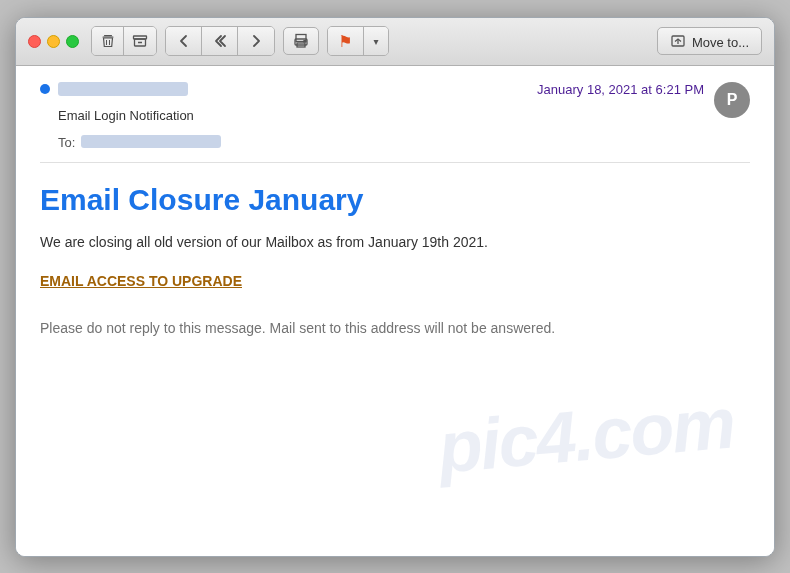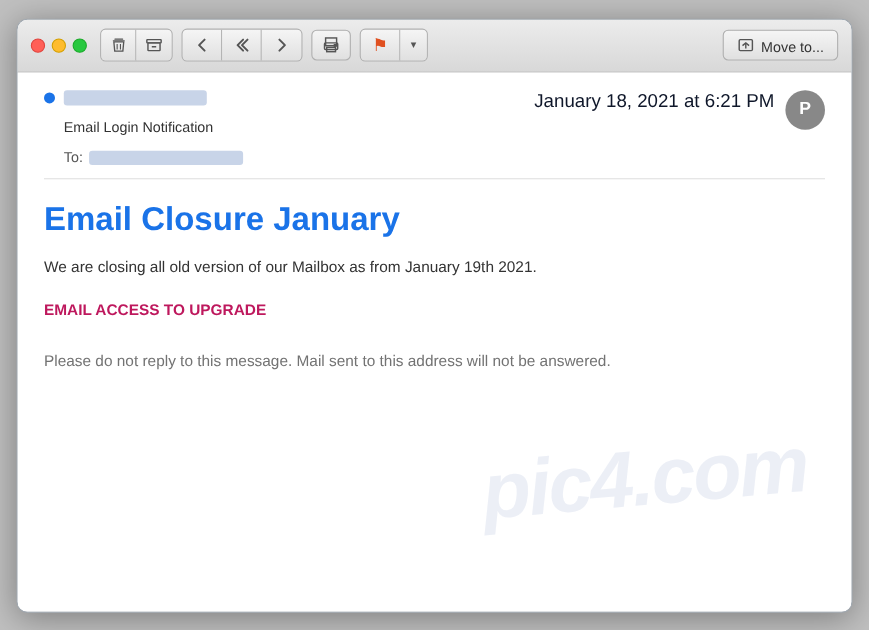--- a/index.html
+++ b/index.html
@@ -186,21 +186,21 @@
 
     .subject-line {
       font-size: 13px;
       color: #333;
       font-weight: 500;
       margin-left: 18px;
     }
 
     .to-row {
       display: flex;
-      align-items: flex-end;
+      align-items: flex-start;
       gap: 6px;
       margin-left: 18px;
       font-size: 13px;
       color: #555;
     }
 
     .to-email {
       background: #c8d4e8;
       border-radius: 3px;
       width: 140px;
@@ -208,22 +208,22 @@
       display: inline-block;
     }
 
     .header-right {
       display: flex;
       align-items: flex-start;
       gap: 10px;
     }
 
     .date-time {
-      font-size: 17px;
-      color: #0f172a;
+      font-size: 13px;
+      color: #4c1d95;
       white-space: nowrap;
     }
 
     .avatar {
       width: 36px;
       height: 36px;
       border-radius: 50%;
       background: #888;
       color: #fff;
       display: flex;
@@ -274,21 +274,22 @@
     .body-para {
       font-size: 14px;
       color: #333;
       line-height: 1.6;
       margin-bottom: 12px;
     }
 
     .upgrade-link {
       display: inline-block;
       font-size: 14px;
-      color: #be185d;
+      color: #a16207;
+      text-decoration: underline;
       font-weight: 700;
       text-transform: uppercase;
       margin: 8px 0 20px 0;
       cursor: pointer;
     }
 
     .footer-text {
       font-size: 14px;
       color: #737373;
       line-height: 1.6;

